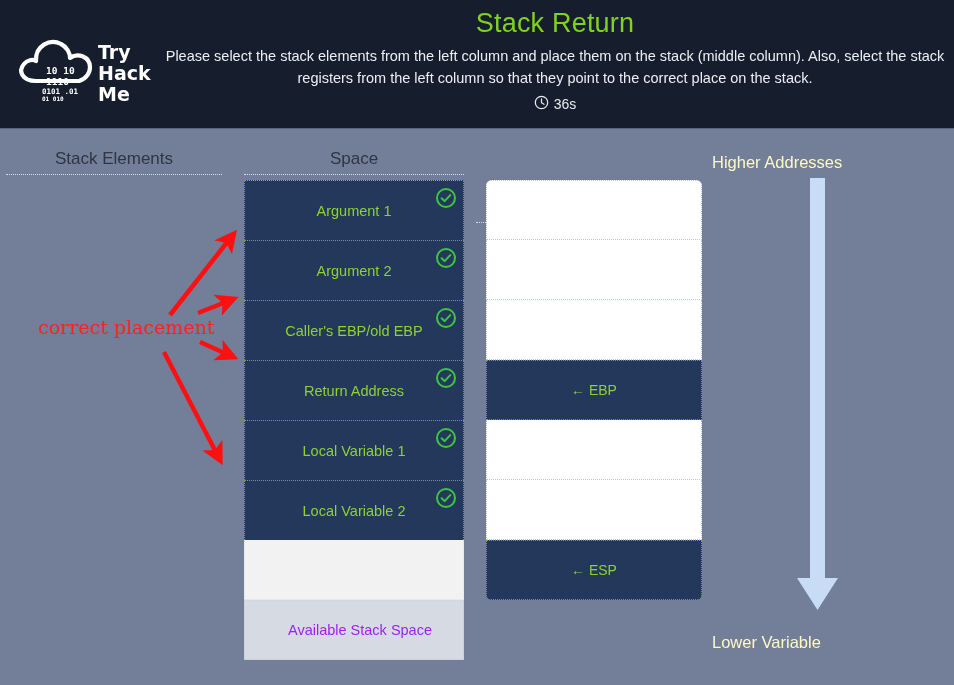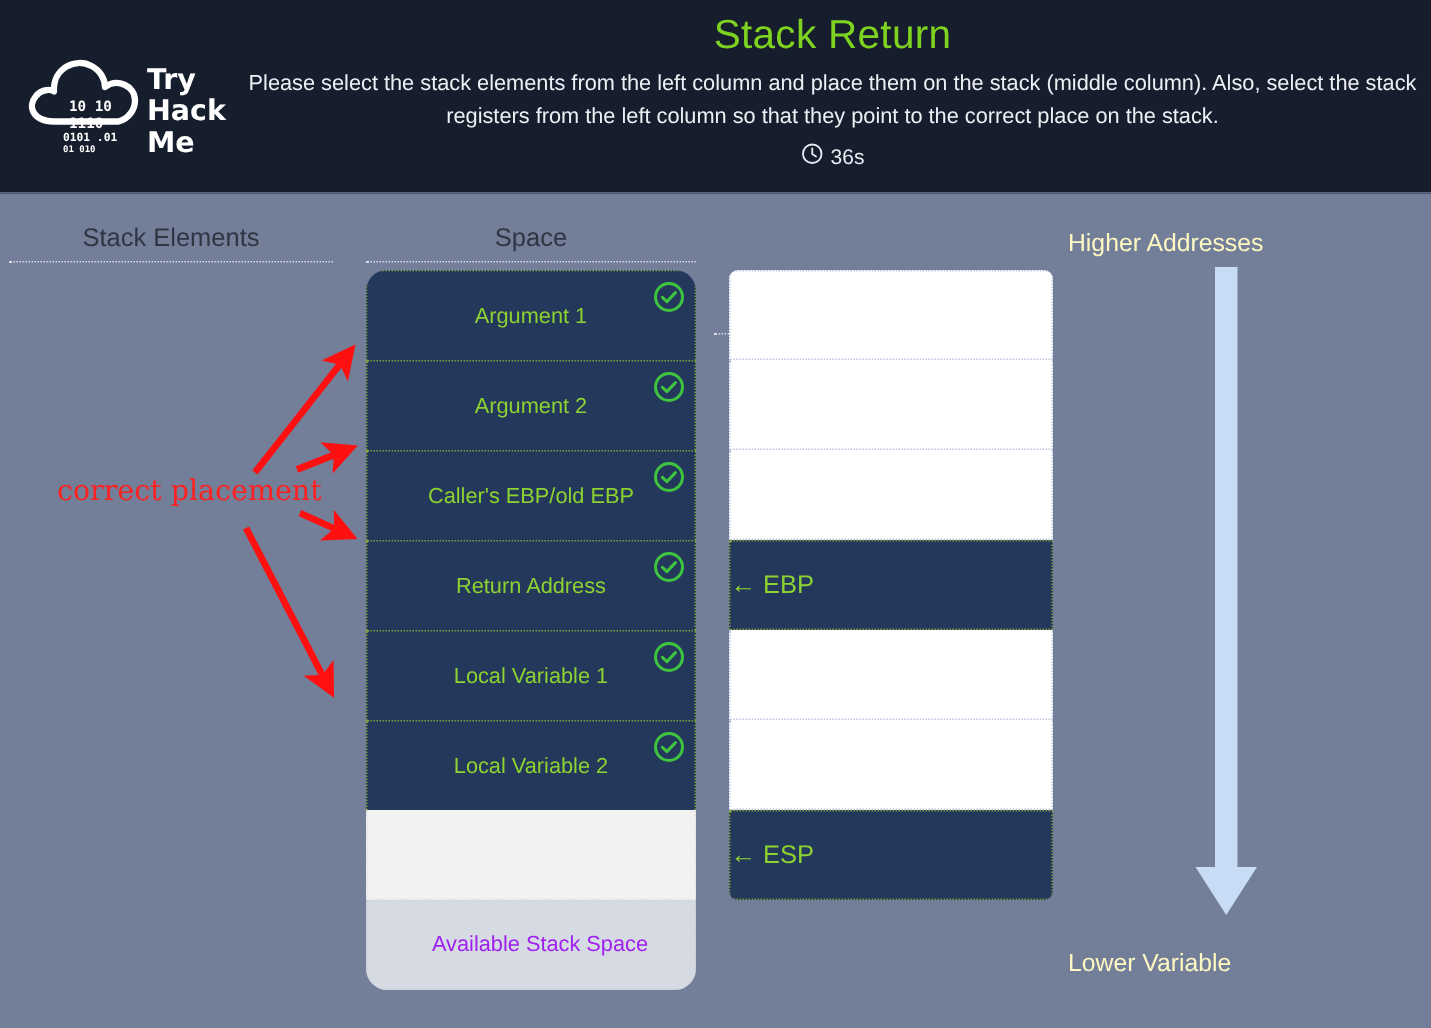--- a/index.html
+++ b/index.html
@@ -84,21 +84,21 @@
   .col-stack-elements { left: 6px;  top: 149px; width: 216px; }
   .col-stack          { left: 244px; top: 149px; width: 220px; }
   .col-registers      { left: 476px; top: 149px; width: 216px; margin-top: 48px; }
 
   
   .stack-col {
     position: absolute;
     left: 244px;
     top: 180px;
     width: 220px;
-    border-radius: 14px;
+    border-radius: 1px;
     overflow: hidden;
   }
 
   .slot {
     position: relative;
     height: 60px;
     display: flex;
     align-items: center;
     justify-content: center;
     font-size: 14.5px;
@@ -143,22 +143,22 @@
     top: 180px;
     width: 216px;
     border-radius: 6px;
     overflow: hidden;
   }
 
   .reg-slot {
     height: 60px;
     display: flex;
     align-items: center;
-    justify-content: flex-start;
-    font-size: 17px;
+    justify-content: center;
+    font-size: 14px;
   }
 
   .reg-slot.empty {
     background: #ffffff;
     border: 1px dotted #b9c6dd;
     border-top: none;
   }
   .reg-col .reg-slot.empty:first-child { border-top: 1px dotted #b9c6dd; }
 
   .reg-slot.filled {

